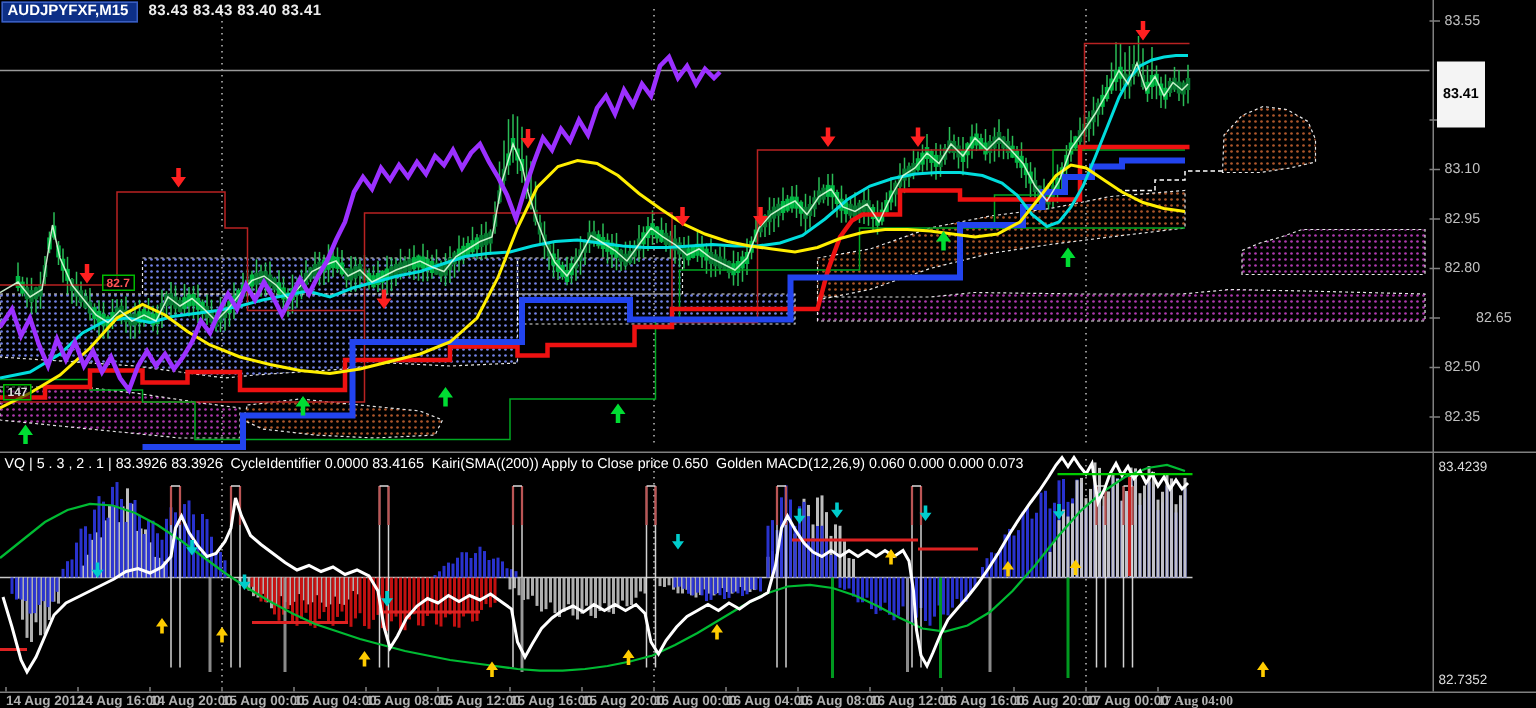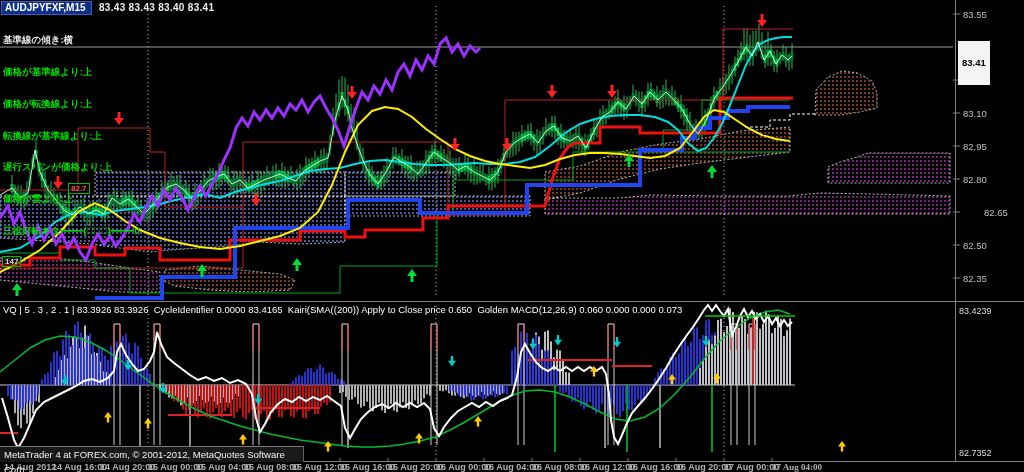--- a/index.html
+++ b/index.html
@@ -1113,29 +1113,20 @@
       <polyline points="676,458 676,461" fill="none" stroke="#808080" stroke-width="1"></polyline>
       <polyline points="724,458 724,461" fill="none" stroke="#808080" stroke-width="1"></polyline>
       <polyline points="772,458 772,461" fill="none" stroke="#808080" stroke-width="1"></polyline>
     </svg>
 
   <div class="title-chip">
     <span>AUDJPYFXF,M15</span>
   </div>
   <span class="ohlc">83.43 83.43 83.40 83.41</span>
 
-  <div class="ichi">
-    <div style="color: rgb(232, 232, 232);">基準線の傾き:横</div>
-    <div style="color: rgb(0, 221, 0);">価格が基準線より:上</div>
-    <div style="color: rgb(0, 221, 0);">価格が転換線より:上</div>
-    <div style="color: rgb(0, 221, 0);">転換線が基準線より:上</div>
-    <div style="color: rgb(0, 221, 0);">遅行スパンが価格より:上</div>
-    <div style="color: rgb(0, 221, 0);">価格が雲より:上</div>
-    <div style="color: rgb(0, 221, 0);">三役好転キタ━━━━(ﾟ∀ﾟ)━━━━!!</div>
-  </div>
 
 
   <div id="price-axis">
       <span class="ptick" style="top: 14px;">83.55</span>
       <span class="ptick" style="top: 80px;">83.25</span>
       <span class="ptick" style="top: 113px;">83.10</span>
       <span class="ptick" style="top: 146px;">82.95</span>
       <span class="ptick" style="top: 179px;">82.80</span>
       <span class="ptick" style="top: 212px; margin-left: 21px;">82.65</span>
       <span class="ptick" style="top: 245px;">82.50</span>
@@ -1164,16 +1155,13 @@
       <span class="time-label" style="left: 628px; text-align: center;">16 Aug 16:00</span>
       <span class="time-label" style="left: 676px;">16 Aug 20:00</span>
       <span class="time-label" style="left: 724px;">17 Aug 00:00</span>
       <span class="time-label" style="left: 772px; font-family: Liberation Serif, serif;">17 Aug 04:00</span>
     </div>
   <div id="chart-labels">
       <div class="chart-label" style="left: 68px; top: 183px; border-color: rgb(0, 187, 0); color: rgb(255, 85, 85);">82.7</div>
       <div class="chart-label" style="left: 2px; top: 256px; border-color: rgb(0, 187, 0); color: rgb(221, 221, 221);">147</div>
     </div>
 
-  <div class="status-bar">
-    <span>MetaTrader 4 at FOREX.com, © 2001-2012, MetaQuotes Software Corp.</span>
-  </div>
 </div>
 
 </body></html>

